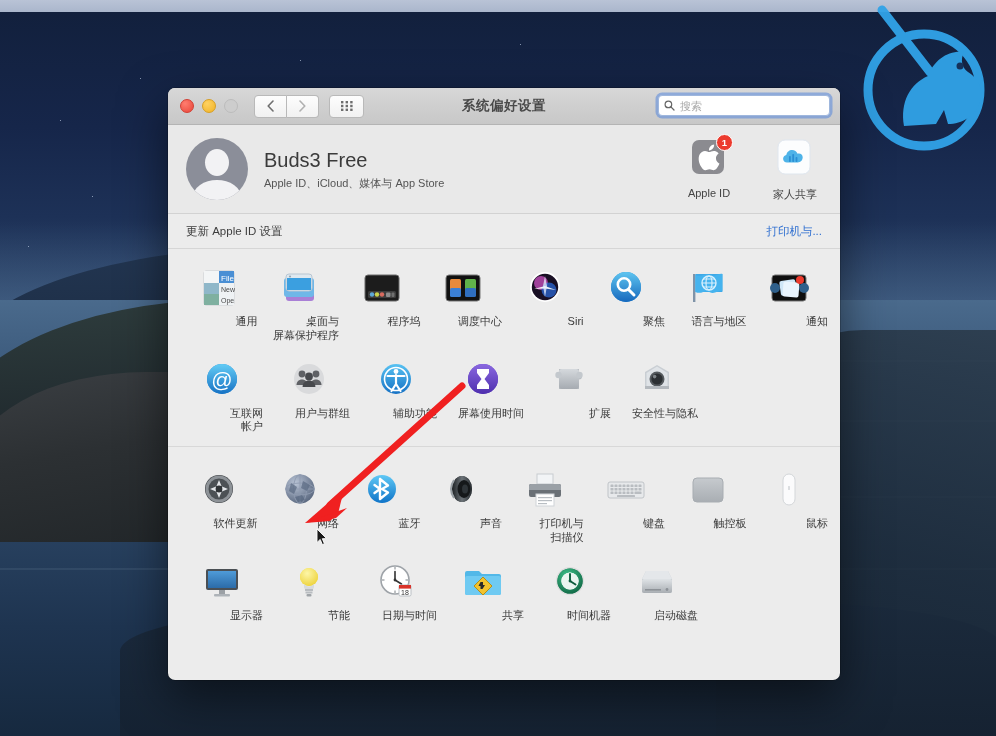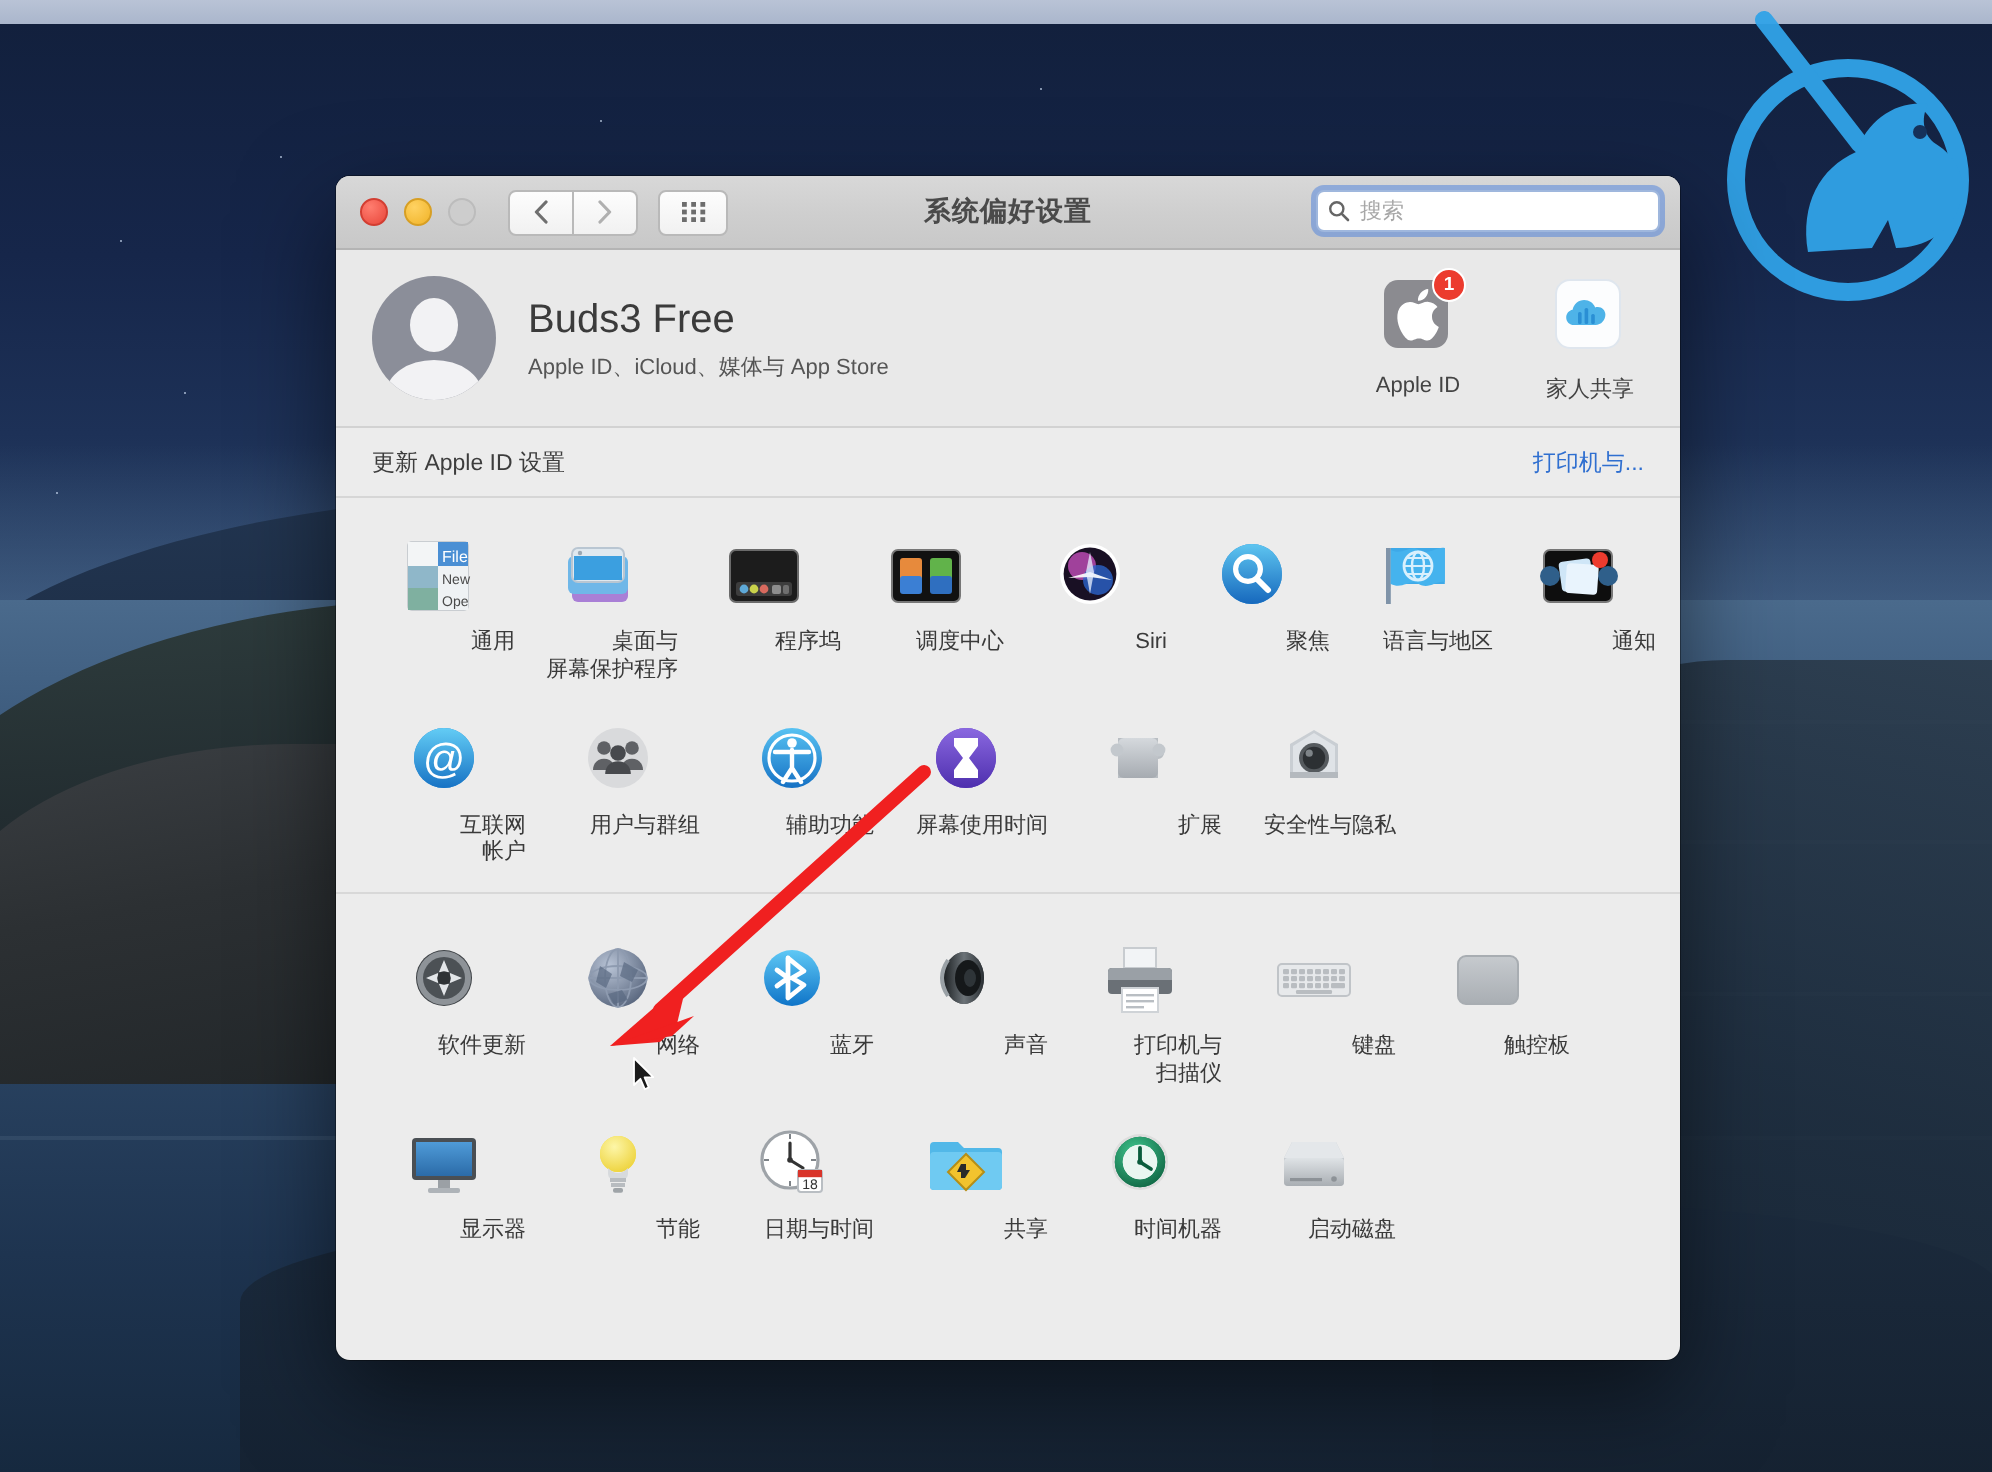--- a/index.html
+++ b/index.html
@@ -643,20 +643,29 @@
                 <linearGradient id="tpg" x1="0" y1="0" x2="0" y2="1">
               <stop offset="0" stop-color="#c6cace"></stop>
                   <stop offset="1" stop-color="#a9aeb3"></stop>
             </linearGradient>
               </defs>
           </svg>
         </div>
         <div class="cap">触控板</div>
       </div>
 
+      <div class="cell">
+        <div class="glyph">
+          <svg width="46" height="46" viewBox="0 0 46 46">
+            <rect x="17" y="7" width="12" height="31" rx="6" fill="#fbfbfc" stroke="#d3d6d9"></rect>
+            <rect x="22.4" y="19" width="1.2" height="4" rx=".6" fill="#c6cacd"></rect>
+          </svg>
+        </div>
+        <div class="cap">鼠标</div>
+      </div>
 
     </div>
 
     <div class="grid-row">
 
       <div class="cell">
         <div class="glyph">
           <svg width="46" height="46" viewBox="0 0 46 46">
             <rect x="7" y="10" width="32" height="21" rx="2" fill="#4a4f54"></rect>
             <rect x="9" y="12" width="28" height="17" fill="#3a86c9"></rect>

